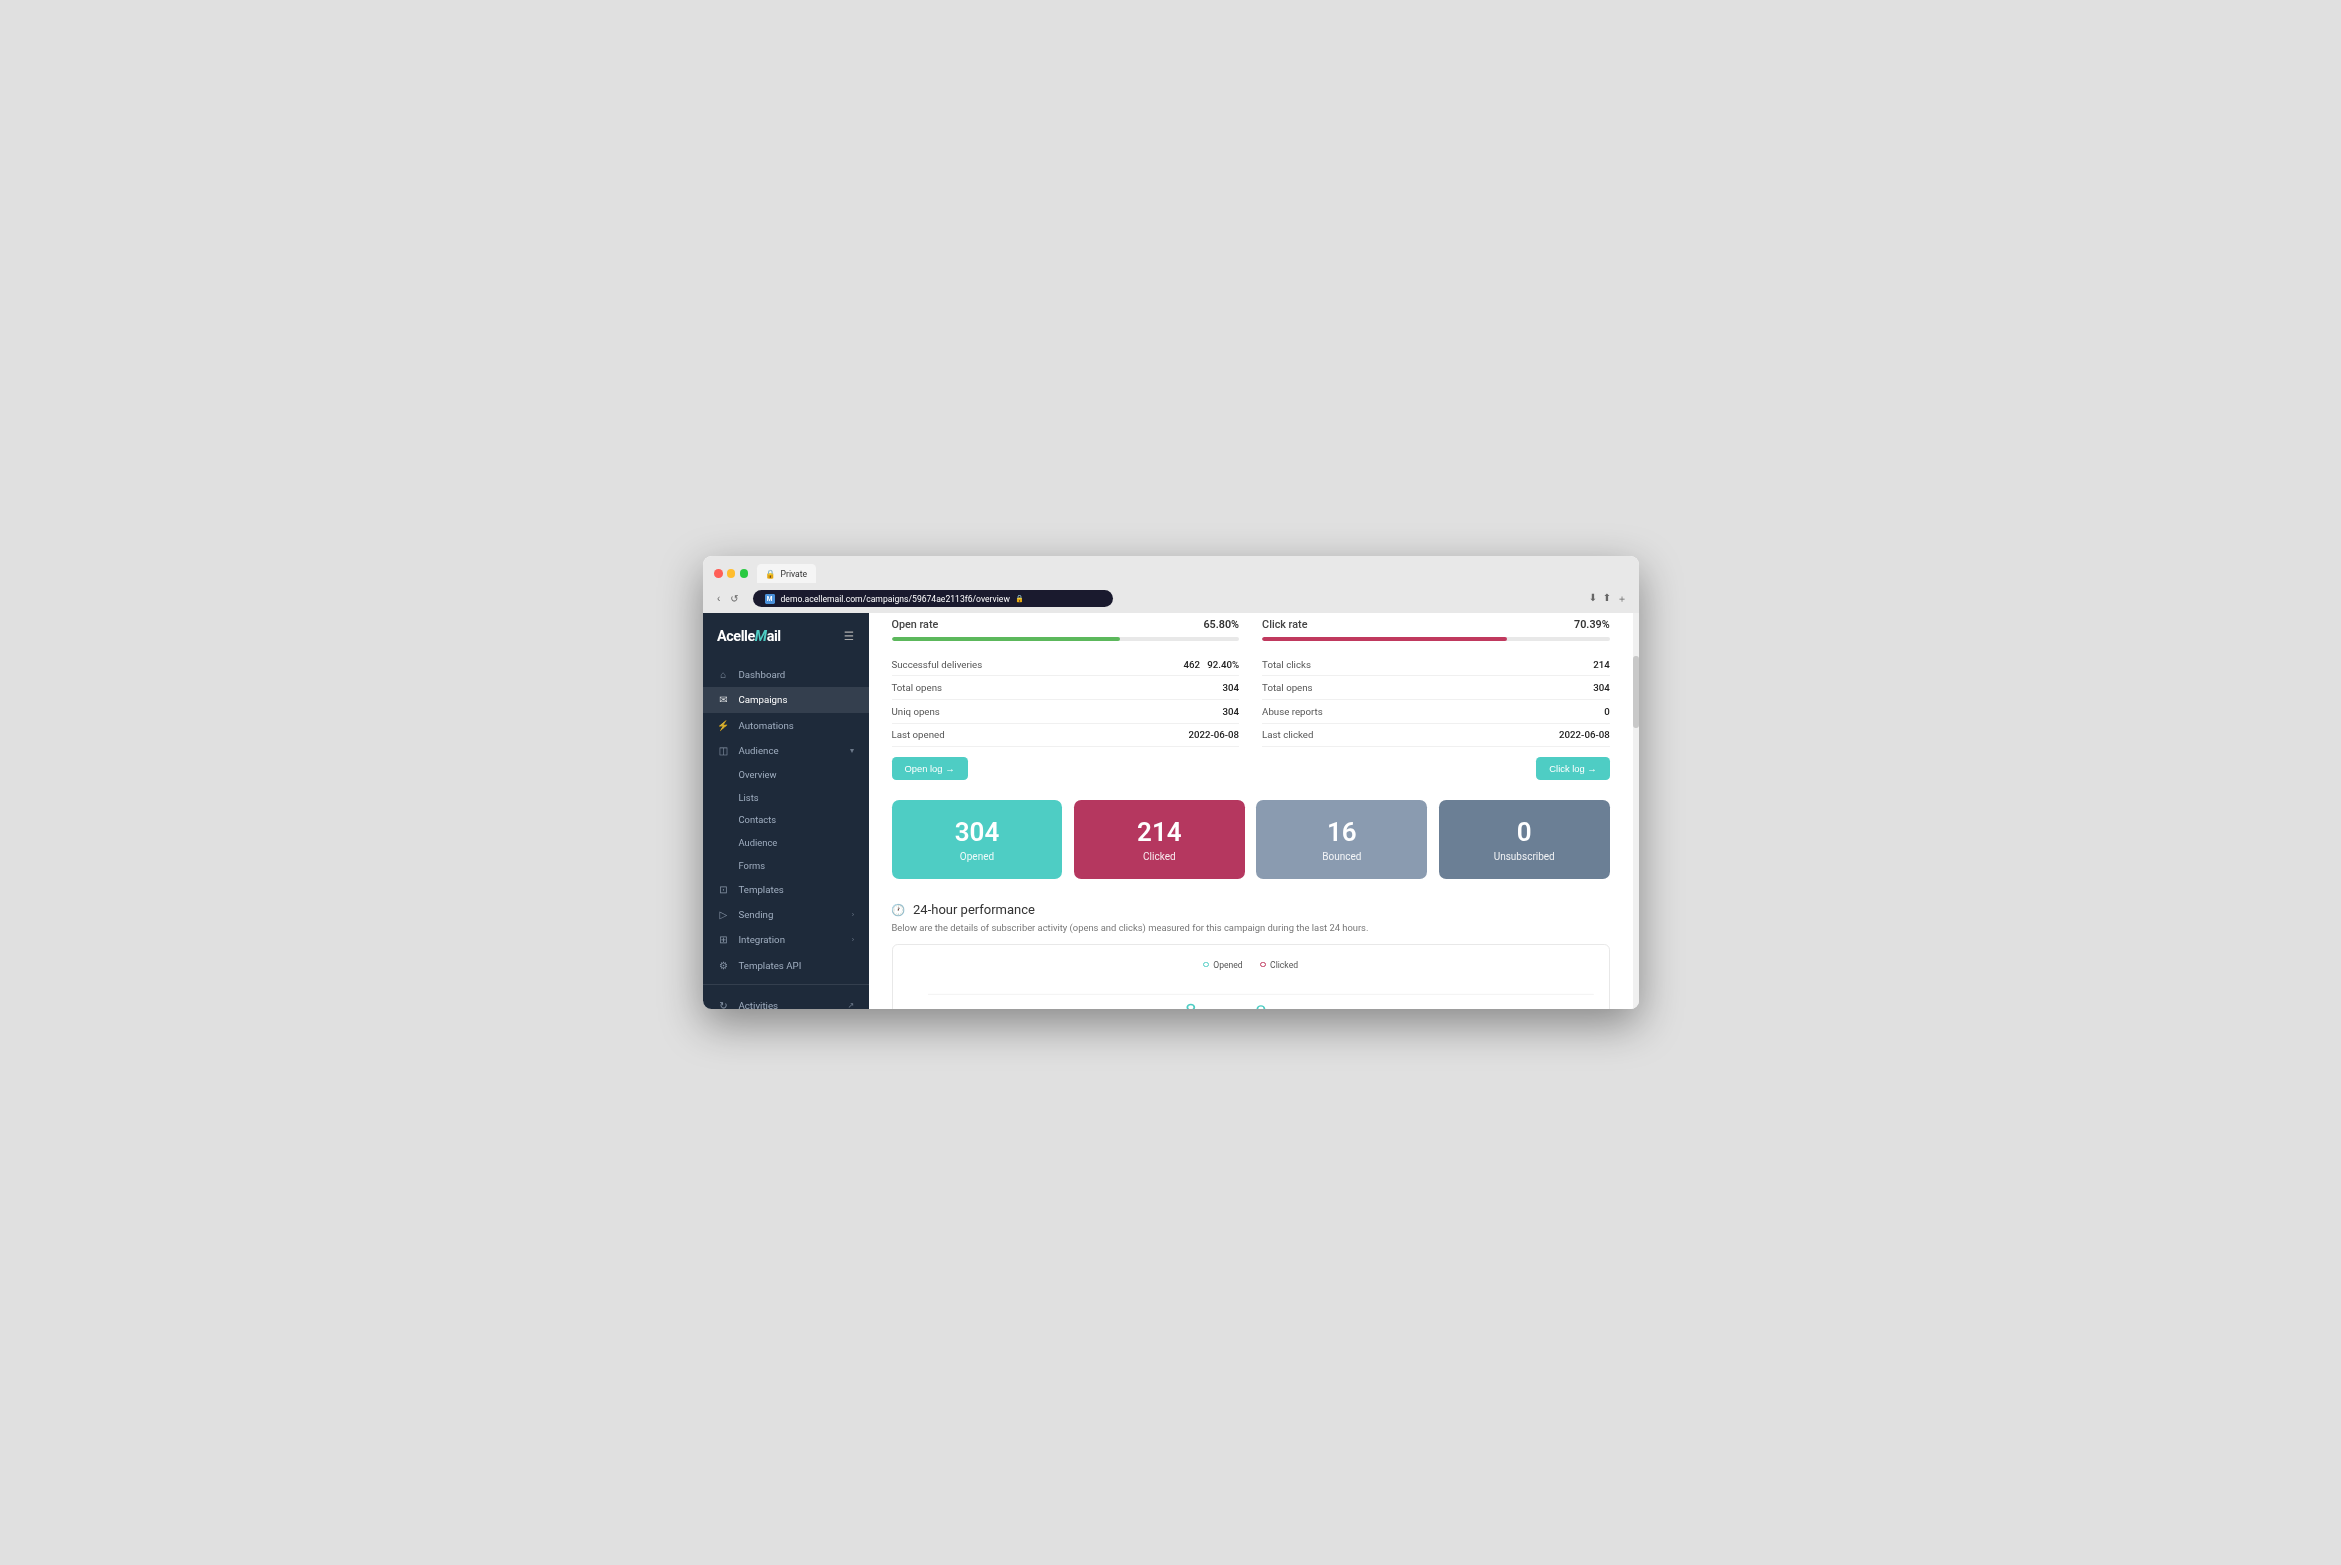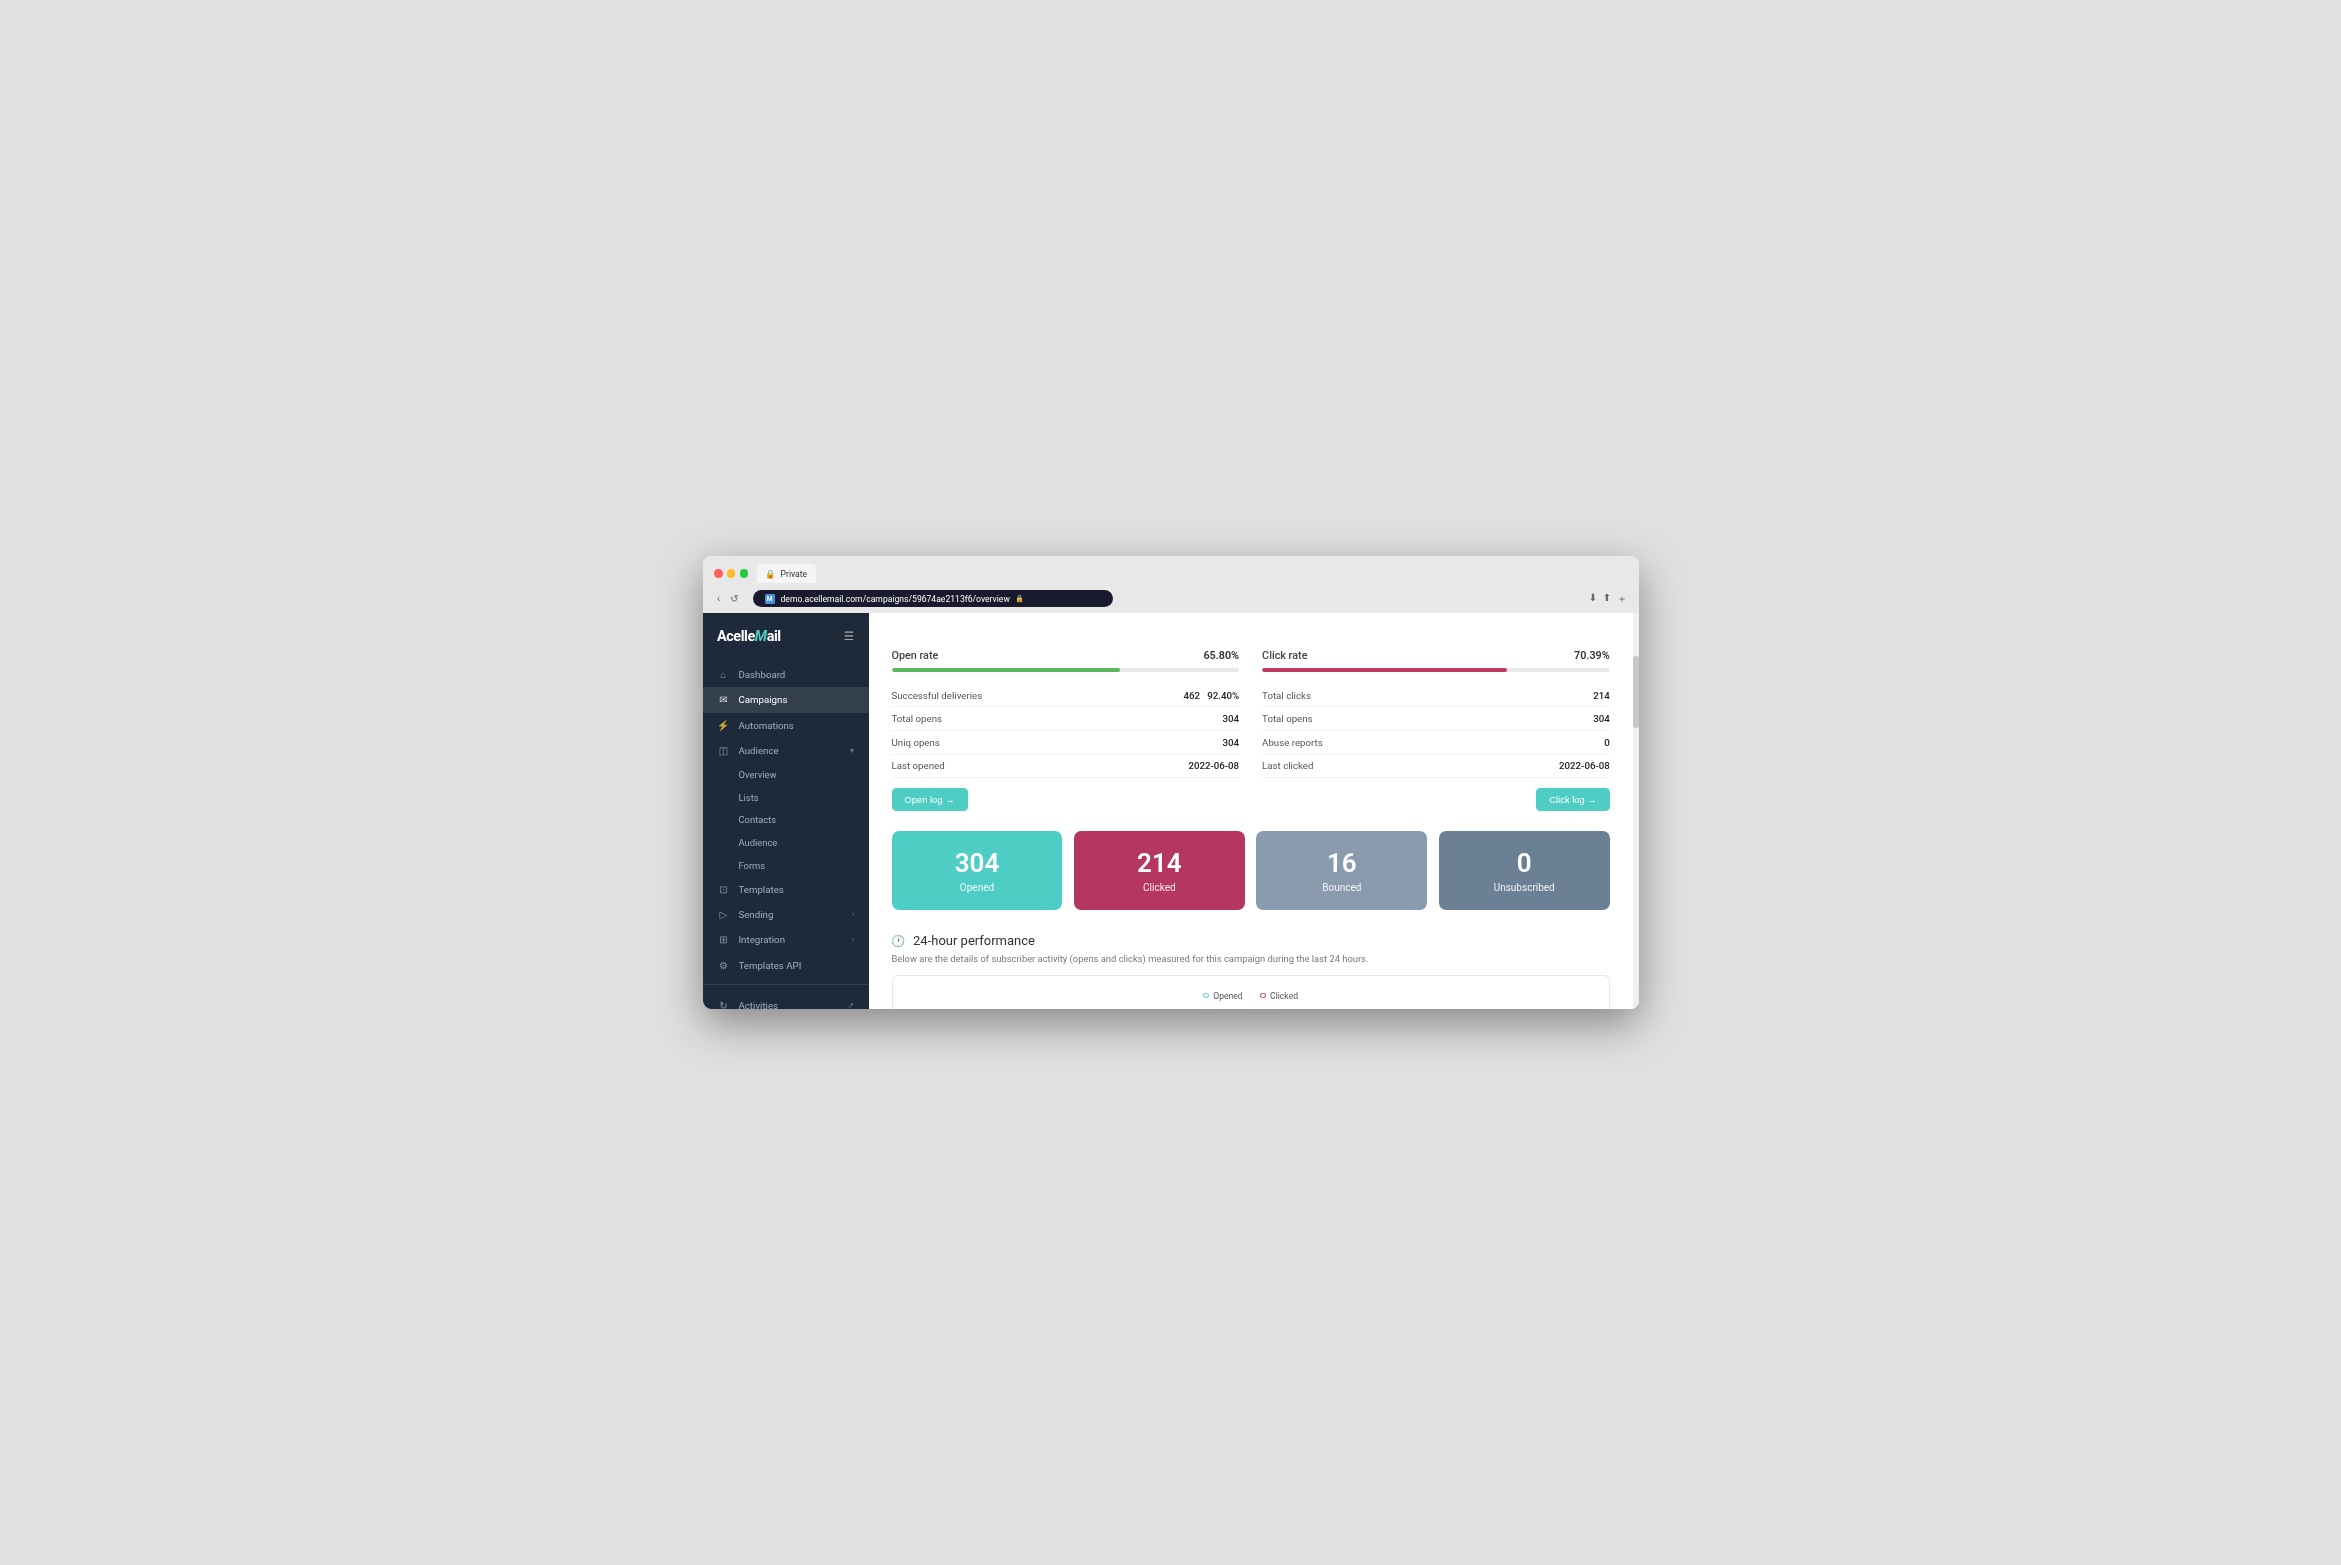--- a/index.html
+++ b/index.html
@@ -195,21 +195,20 @@
       font-weight: bold;
     }
     .user-name { color: #a0aec0; font-size: 9.4px; }
     .user-chevron { margin-left: auto; color: #666; font-size: 8px; }
     
     .main-content {
       flex: 1;
       background: #fff;
       overflow-y: auto;
       padding: 5px 23px;
-      margin-top: 31px;
     }
     
     .stats-top {
       display: grid;
       grid-template-columns: 1fr 1fr;
       gap: 23px;
       margin-bottom: 20px;
     }
     .stat-block { }
     .stat-header {

